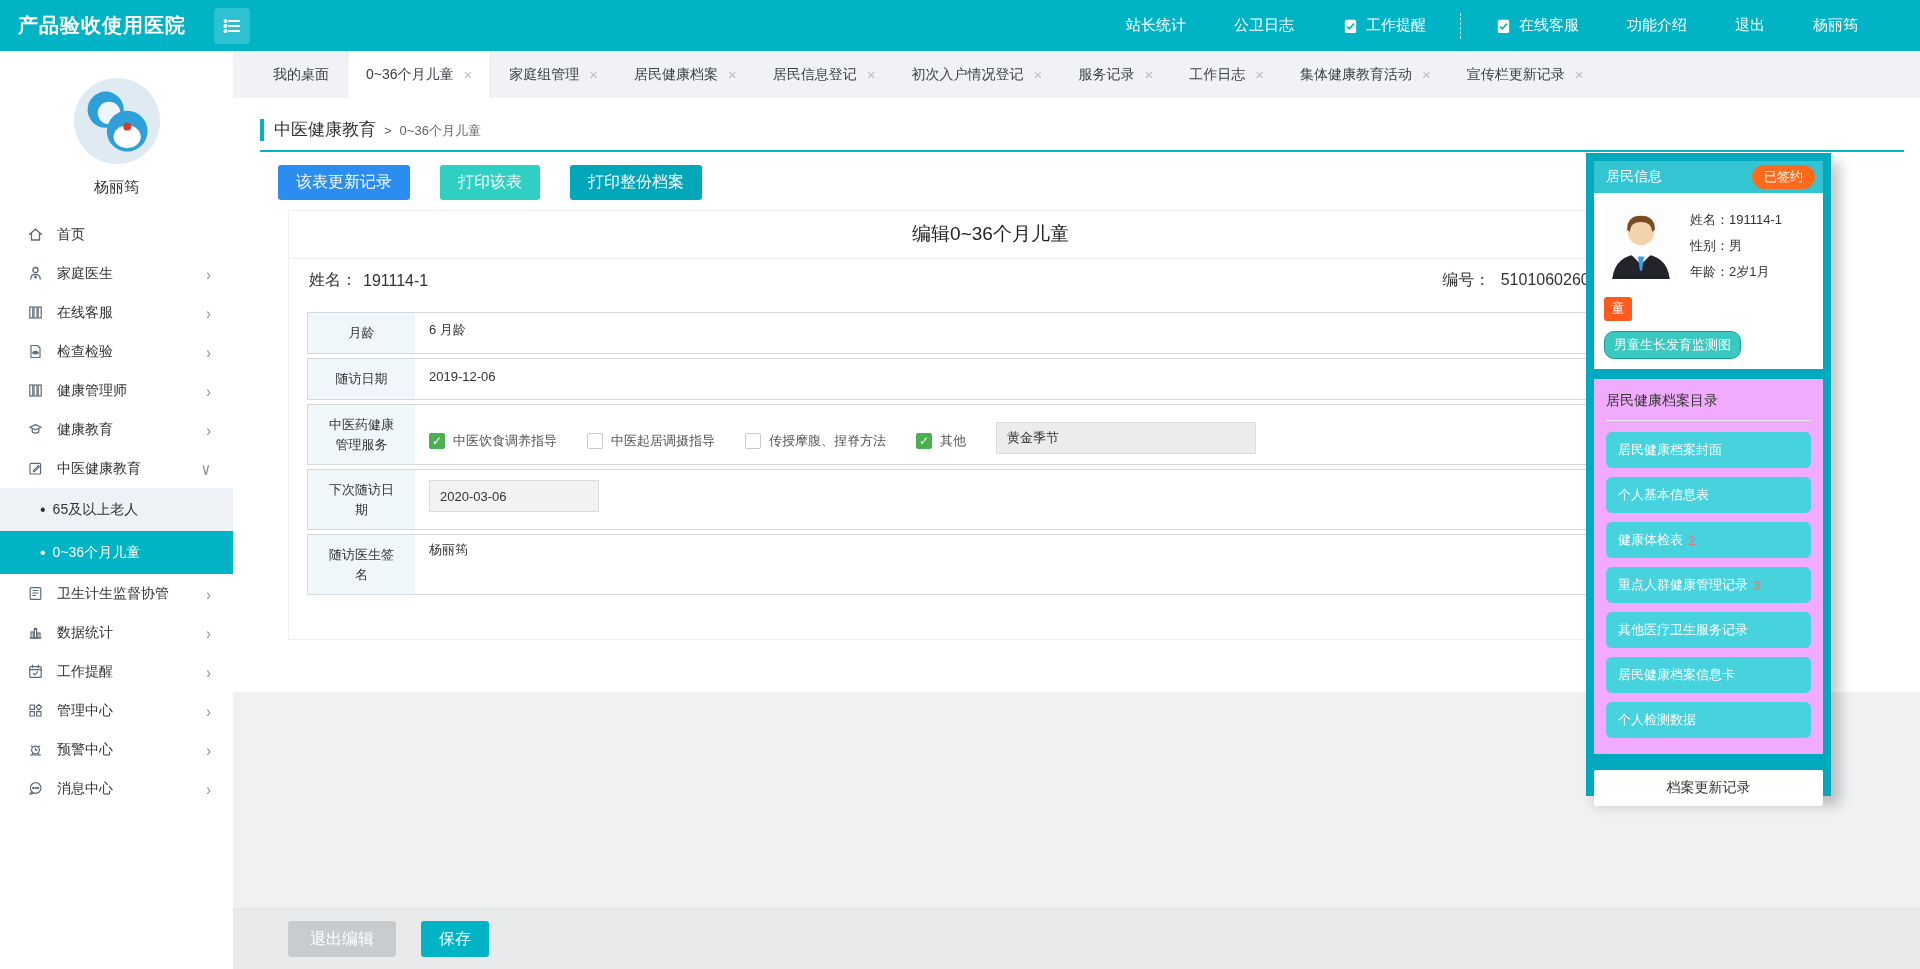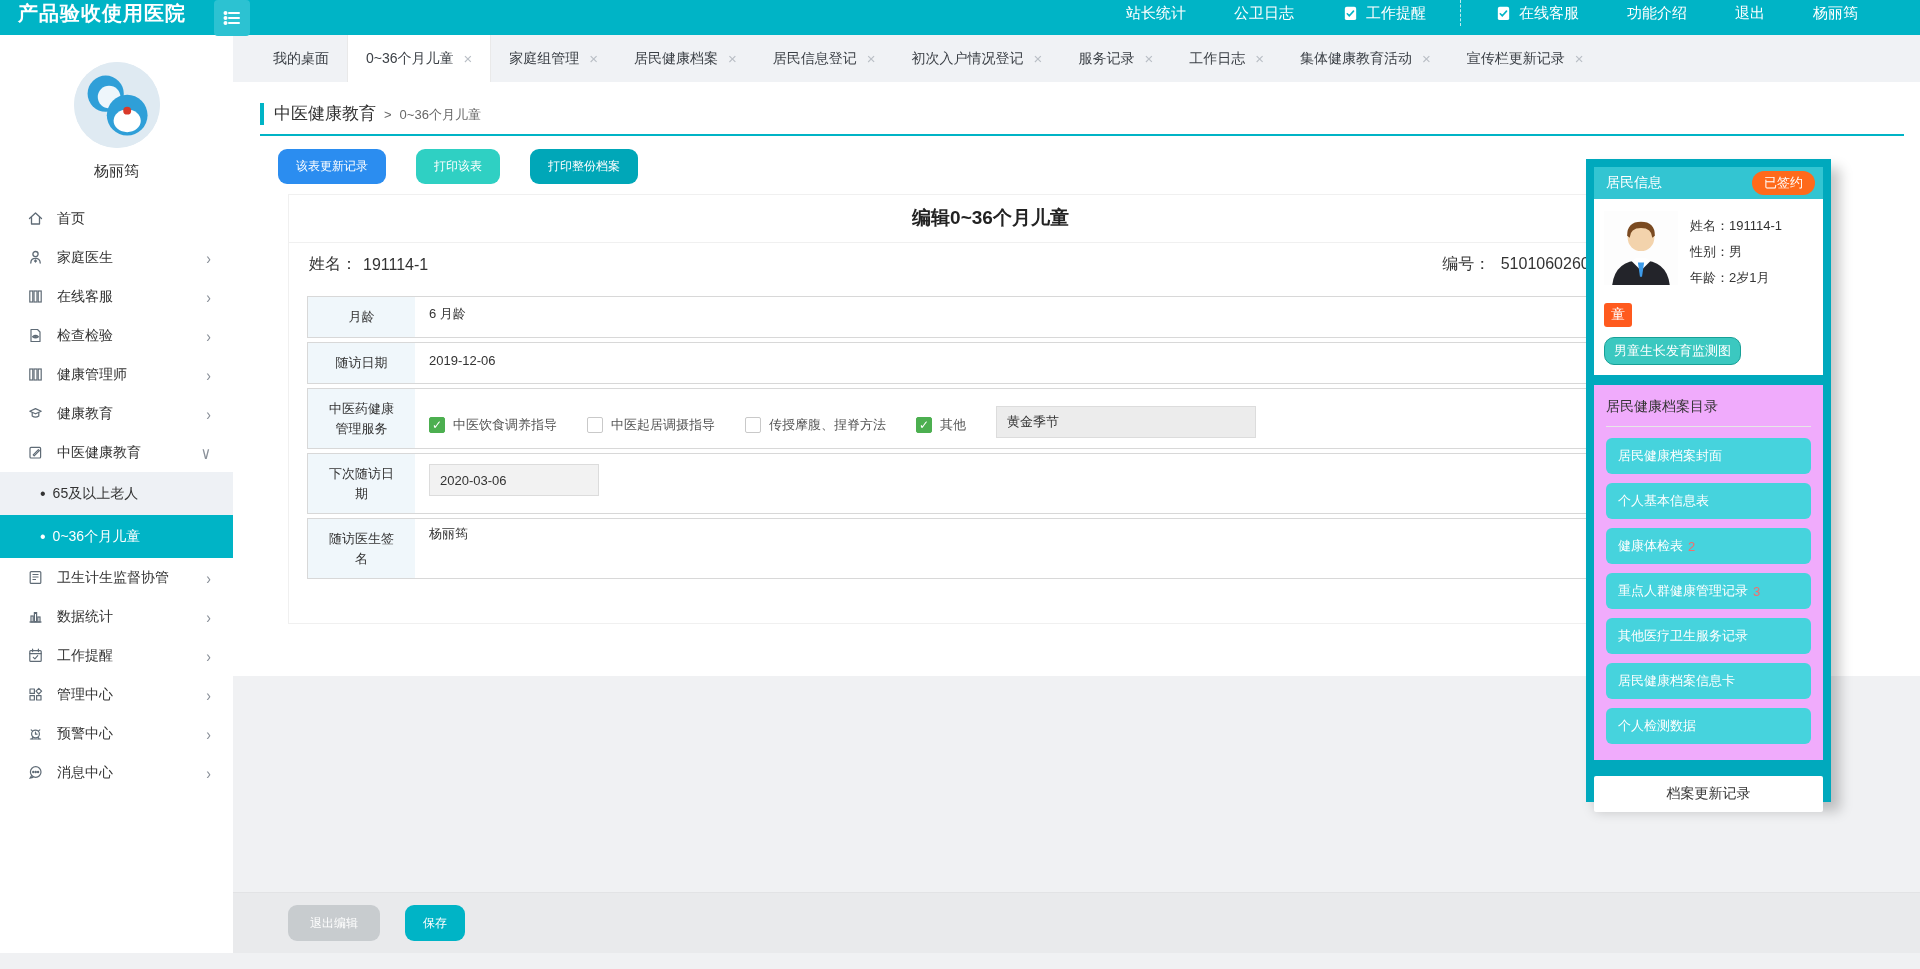--- a/index.html
+++ b/index.html
@@ -1,20 +1,20 @@
 <!DOCTYPE html>
 <html><head>
 <meta charset="utf-8">
 <style>
   * { margin:0; padding:0; box-sizing:border-box; }
   html,body { width:1920px; height:969px; overflow:hidden;
     font-family:"Liberation Sans","DejaVu Sans",sans-serif; background:#f0f1f3; }
 
   
-  .topbar { height:35px; background:#00b4c6; display:flex; align-items:flex-start;
+  .topbar { height:51px; background:#00b4c6; display:flex; align-items:center;
     color:#fff; padding:0 0 0 18px; position:relative; z-index:5; }
   .topbar-title { font-size:20px; font-weight:bold; letter-spacing:1px; }
   .hamburger { width:36px; height:36px; background:#2cc2d2; border-radius:4px;
     margin-left:28px; display:flex; align-items:center; justify-content:center; cursor:pointer; }
   .topnav { margin-left:auto; display:flex; align-items:center; gap:48px; margin-right:62px; }
   .topnav .nav-item { font-size:15px; display:flex; align-items:center; gap:7px; cursor:pointer; white-space:nowrap; }
   .nav-divider { border-left:1px dashed rgba(255,255,255,.75); height:26px; margin:0 -14px; }
 
   
   .layout { display:flex; height:918px; }
@@ -43,28 +43,28 @@
 
   .content { height:594px; background:#fff; position:relative; }
   .breadcrumb { display:flex; align-items:center; padding:20px 0 0 27px; }
   .crumb-bar { width:4px; height:22px; background:#00b4c6; margin-right:10px; }
   .crumb-section { font-size:17px; color:#333; }
   .crumb-sep { font-size:13px; color:#666; margin:2px 8px 0; }
   .crumb-page { font-size:13px; color:#666; margin-top:2px; }
   .teal-rule { height:2px; background:#00b4c6; margin:9px 16px 0 27px; }
 
   .toolbar { display:flex; gap:30px; padding:13px 0 0 45px; }
-  .btn { border:none; color:#fff; font-size:12px; height:35px; padding:0 18px;
-    border-radius:9px; cursor:pointer; font-family:inherit; }
+  .btn { border:none; color:#fff; font-size:16px; height:35px; padding:0 18px;
+    border-radius:3px; cursor:pointer; font-family:inherit; }
   .btn-blue { background:#2b8df0; }
   .btn-turq { background:#2fd0c3; }
   .btn-darkteal { background:#00a7b8; }
 
   .form-wrap { margin:10px 0 0 55px; width:1405px; border:1px solid #f0f0f0; padding-bottom:40px; }
-  .form-title { text-align:center; font-size:19px; font-weight:bold; color:#222; padding:10px 0 11px; }
+  .form-title { text-align:center; font-size:19px; font-weight:normal; color:#222; padding:10px 0 11px; }
   .form-head { border-top:1px solid #f0f0f0; height:44px; display:flex; align-items:center;
     padding:0 20px; font-size:16px; color:#333; }
   .form-head .code { margin-left:auto; margin-right:20px; }
   .rows { margin:10px 18px 0; }
   .frow { display:flex; border:1px solid #d8d8d8; margin-bottom:4px; background:#fff; }
   .frow .flabel { width:107px; flex:none; background:#f0f7fb; display:flex; align-items:center;
     justify-content:center; text-align:center; font-size:13px; color:#333; padding:0 16px; line-height:20px; }
   .frow .fvalue { flex:1; padding:8px 0 0 14px; font-size:13px; color:#333; }
   .h42 { height:42px; } .h61 { height:61px; }
   .cbrow { display:flex; align-items:center; gap:30px; padding-top:12px; }
@@ -77,21 +77,21 @@
   .inp-other { width:260px; }
   .inp-date { width:170px; background:#f2f2f2; margin-top:2px; }
 
   .gray-area { height:216px; background:#f0f1f3; }
   .footer-band { height:61px; background:#e9eaec; border-top:1px solid #e2e3e5;
     display:flex; align-items:center; padding-left:55px; gap:25px; }
   .btn-exit { background:#c8cccf; height:36px; padding:0 22px; }
   .btn-save { background:#00b4c6; height:36px; padding:0 18px; }
 
   
-  .resident-panel { position:absolute; left:1586px; top:159px; width:245px; height:643px;
+  .resident-panel { position:absolute; left:1586px; top:153px; width:245px; height:643px;
     background:#00a9bd; z-index:20; box-shadow:9px 9px 12px rgba(0,0,0,.22); padding:8px; }
   .rp-header { height:32px; background:#33c5d2; display:flex; align-items:center;
     padding:0 8px 0 12px; color:#fff; font-size:14px; }
   .signed-badge { margin-left:auto; background:#ff6a1b; color:#fff; font-size:13px;
     border-radius:12px; padding:3px 12px; }
   .rp-card { background:#fff; padding:12px 10px 10px; }
   .rp-info { display:flex; gap:12px; }
   .rp-avatar { width:74px; height:74px; flex:none; }
   .rp-lines { font-size:13px; color:#333; line-height:26px; padding-top:2px; }
   .child-tag { display:inline-block; background:#ff5a1e; color:#fff; font-size:14px;

